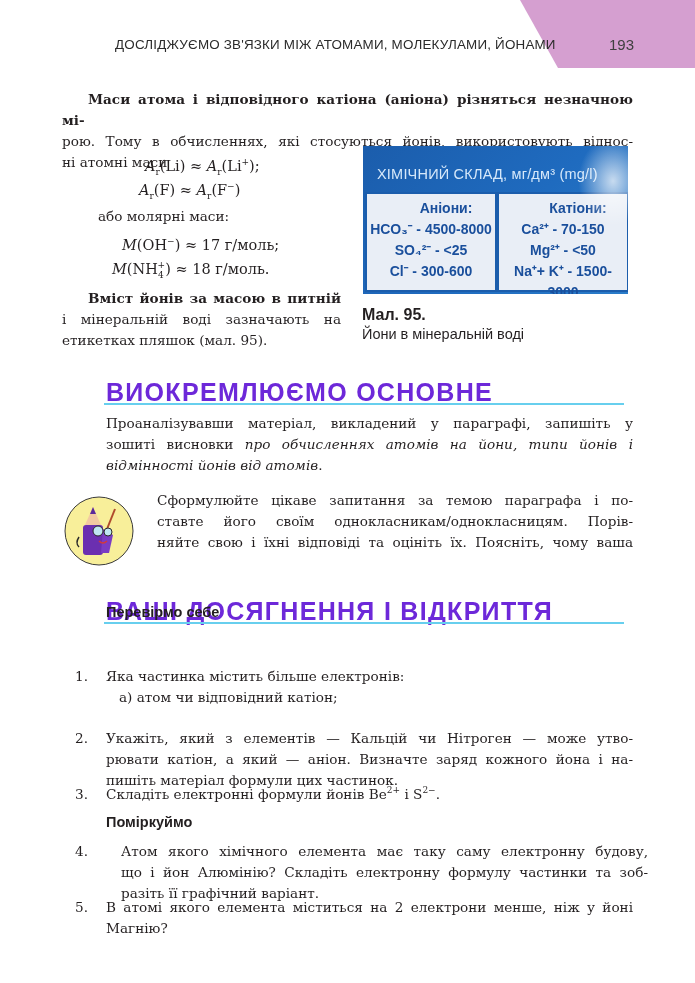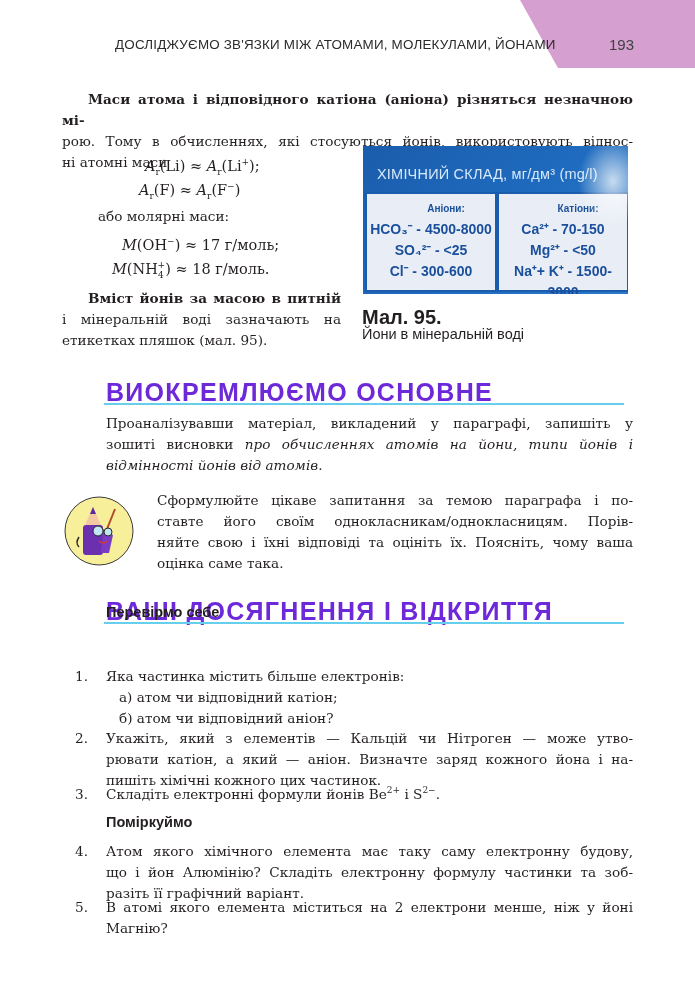--- a/index.html
+++ b/index.html
@@ -20,24 +20,24 @@
   sub, sup { font-size: 9px; line-height: 0; }
 
   
   .figure { position: absolute; left: 363px; top: 146px; width: 265px; height: 148px;
             background: linear-gradient(135deg, #1b5dac 0%, #1f6bbf 55%, #2a7cc9 100%); overflow: hidden; }
   .fig-title { position: absolute; left: 14px; top: 20px; color: #d6e8fa; font-size: 14.5px; font-family: "Liberation Sans", sans-serif; letter-spacing: 0.2px; }
   .fig-panel { position: absolute; top: 46px; height: 96px; background: #e9eef6; border: 2px solid #1b5dac;
                font-family: "Liberation Sans", sans-serif; color: #1a4f9c; font-weight: bold; text-align: center; font-size: 14px; line-height: 21px; }
   .fig-panel.left { left: 2px; width: 128px; }
   .fig-panel.right { left: 134px; width: 128px; }
-  .fig-panel .hd { font-size: 10px; margin-top: 4px; padding-left: 30px; }
+  .fig-panel .hd { font-size: 14px; margin-top: 4px; padding-left: 30px; }
   .glare { position: absolute; right: -20px; top: -10px; width: 70px; height: 90px; background: radial-gradient(ellipse at center, rgba(255,255,255,0.75), rgba(255,255,255,0) 70%); }
 
-  .caption-label { position: absolute; left: 362px; top: 306px; font-weight: bold; font-size: 20px; }
+  .caption-label { position: absolute; left: 362px; top: 306px; font-weight: bold; font-size: 16px; }
   .caption-text { position: absolute; left: 362px; top: 326px; font-size: 14.5px; }
 
   .section-head { position: absolute; left: 106px; font-family: "Liberation Sans", sans-serif; font-weight: bold;
                   color: #6d28d9; font-size: 25px; letter-spacing: 1.3px; }
   .section-rule { position: absolute; left: 104px; width: 520px; height: 2px; background: #67cfee; }
 
   .subhead { position: absolute; left: 106px; font-family: "Liberation Sans", sans-serif; font-weight: bold; font-size: 14.5px; color: #231f20; }
 
   .q-num { position: absolute; left: 75px; }
   .q-text { position: absolute; left: 106px; width: 527px; text-align: justify; }
@@ -117,51 +117,49 @@
   <polygon points="40,34 50,40 46,58 38,58" fill="#7a3cc4"></polygon>
   <circle cx="35" cy="36" r="5" fill="#bfe6f2" stroke="#2a2a2a" stroke-width="1"></circle>
   <circle cx="45" cy="37" r="4" fill="#bfe6f2" stroke="#2a2a2a" stroke-width="1"></circle>
   <path d="M16 42 Q12 48 16 52" stroke="#2a2a2a" stroke-width="1.5" fill="none"></path>
   <path d="M36 46 Q40 50 44 46" stroke="#d23a3a" stroke-width="1.5" fill="none"></path>
 </svg>
 <div class="para serif" style="left:157px; top:490px; width:476px;">
   <div style="text-align-last: justify;">Сформулюйте цікаве запитання за темою параграфа і по-</div>
   <div style="text-align-last: justify;">ставте його своїм однокласникам/однокласницям. Порів-</div>
   <div style="text-align-last: justify;">няйте свою і їхні відповіді та оцініть їх. Поясніть, чому ваша</div>
-  <div>оцінка саме така.</div>
 </div>
 
 <div class="section-head" style="top:597px;">ВАШІ ДОСЯГНЕННЯ І ВІДКРИТТЯ</div>
 <div class="section-rule" style="top:622px;"></div>
 
 <div class="subhead" style="top:604px;">Перевірмо себе</div>
 
 <div class="q-num serif" style="top:666px;">1.</div>
 <div class="q-text serif" style="top:666px;">
   <div>Яка частинка містить більше електронів:</div>
   <div style="padding-left:13px;">а) атом чи відповідний катіон;</div>
-  <div style="padding-left:13px;">б) атом чи відповідний аніон?</div>
 </div>
 
 <div class="q-num serif" style="top:728px;">2.</div>
 <div class="q-text serif" style="top:728px;">
   <div style="text-align-last: justify;">Укажіть, який з елементів — Кальцій чи Нітроген — може утво-</div>
   <div style="text-align-last: justify;">рювати катіон, а який — аніон. Визначте заряд кожного йона і на-</div>
-  <div>пишіть хімічні кожного цих частинок.</div>
+  <div>пишіть матеріал формули цих частинок.</div>
 </div>
 
 <div class="q-num serif" style="top:784px;">3.</div>
 <div class="q-text serif" style="top:784px;">
   <span>Складіть електронні формули йонів Be</span><sup>2+</sup><span> і S</span><sup>2−</sup><span>.</span>
 </div>
 
 <div class="subhead" style="top:814px;">Поміркуймо</div>
 
 <div class="q-num serif" style="top:841px;">4.</div>
-<div class="q-text serif" style="top:841px;">
+<div class="q-text serif" style="top:841px;margin-left:15px;">
   <div style="text-align-last: justify;">Атом якого хімічного елемента має таку саму електронну будову,</div>
   <div style="text-align-last: justify;">що і йон Алюмінію? Складіть електронну формулу частинки та зоб-</div>
   <div>разіть її графічний варіант.</div>
 </div>
 
 <div class="q-num serif" style="top:897px;">5.</div>
 <div class="q-text serif" style="top:897px;">
   <div style="text-align-last: justify;">В атомі якого елемента міститься на 2 електрони менше, ніж у йоні</div>
   <div>Магнію?</div>
 </div>

